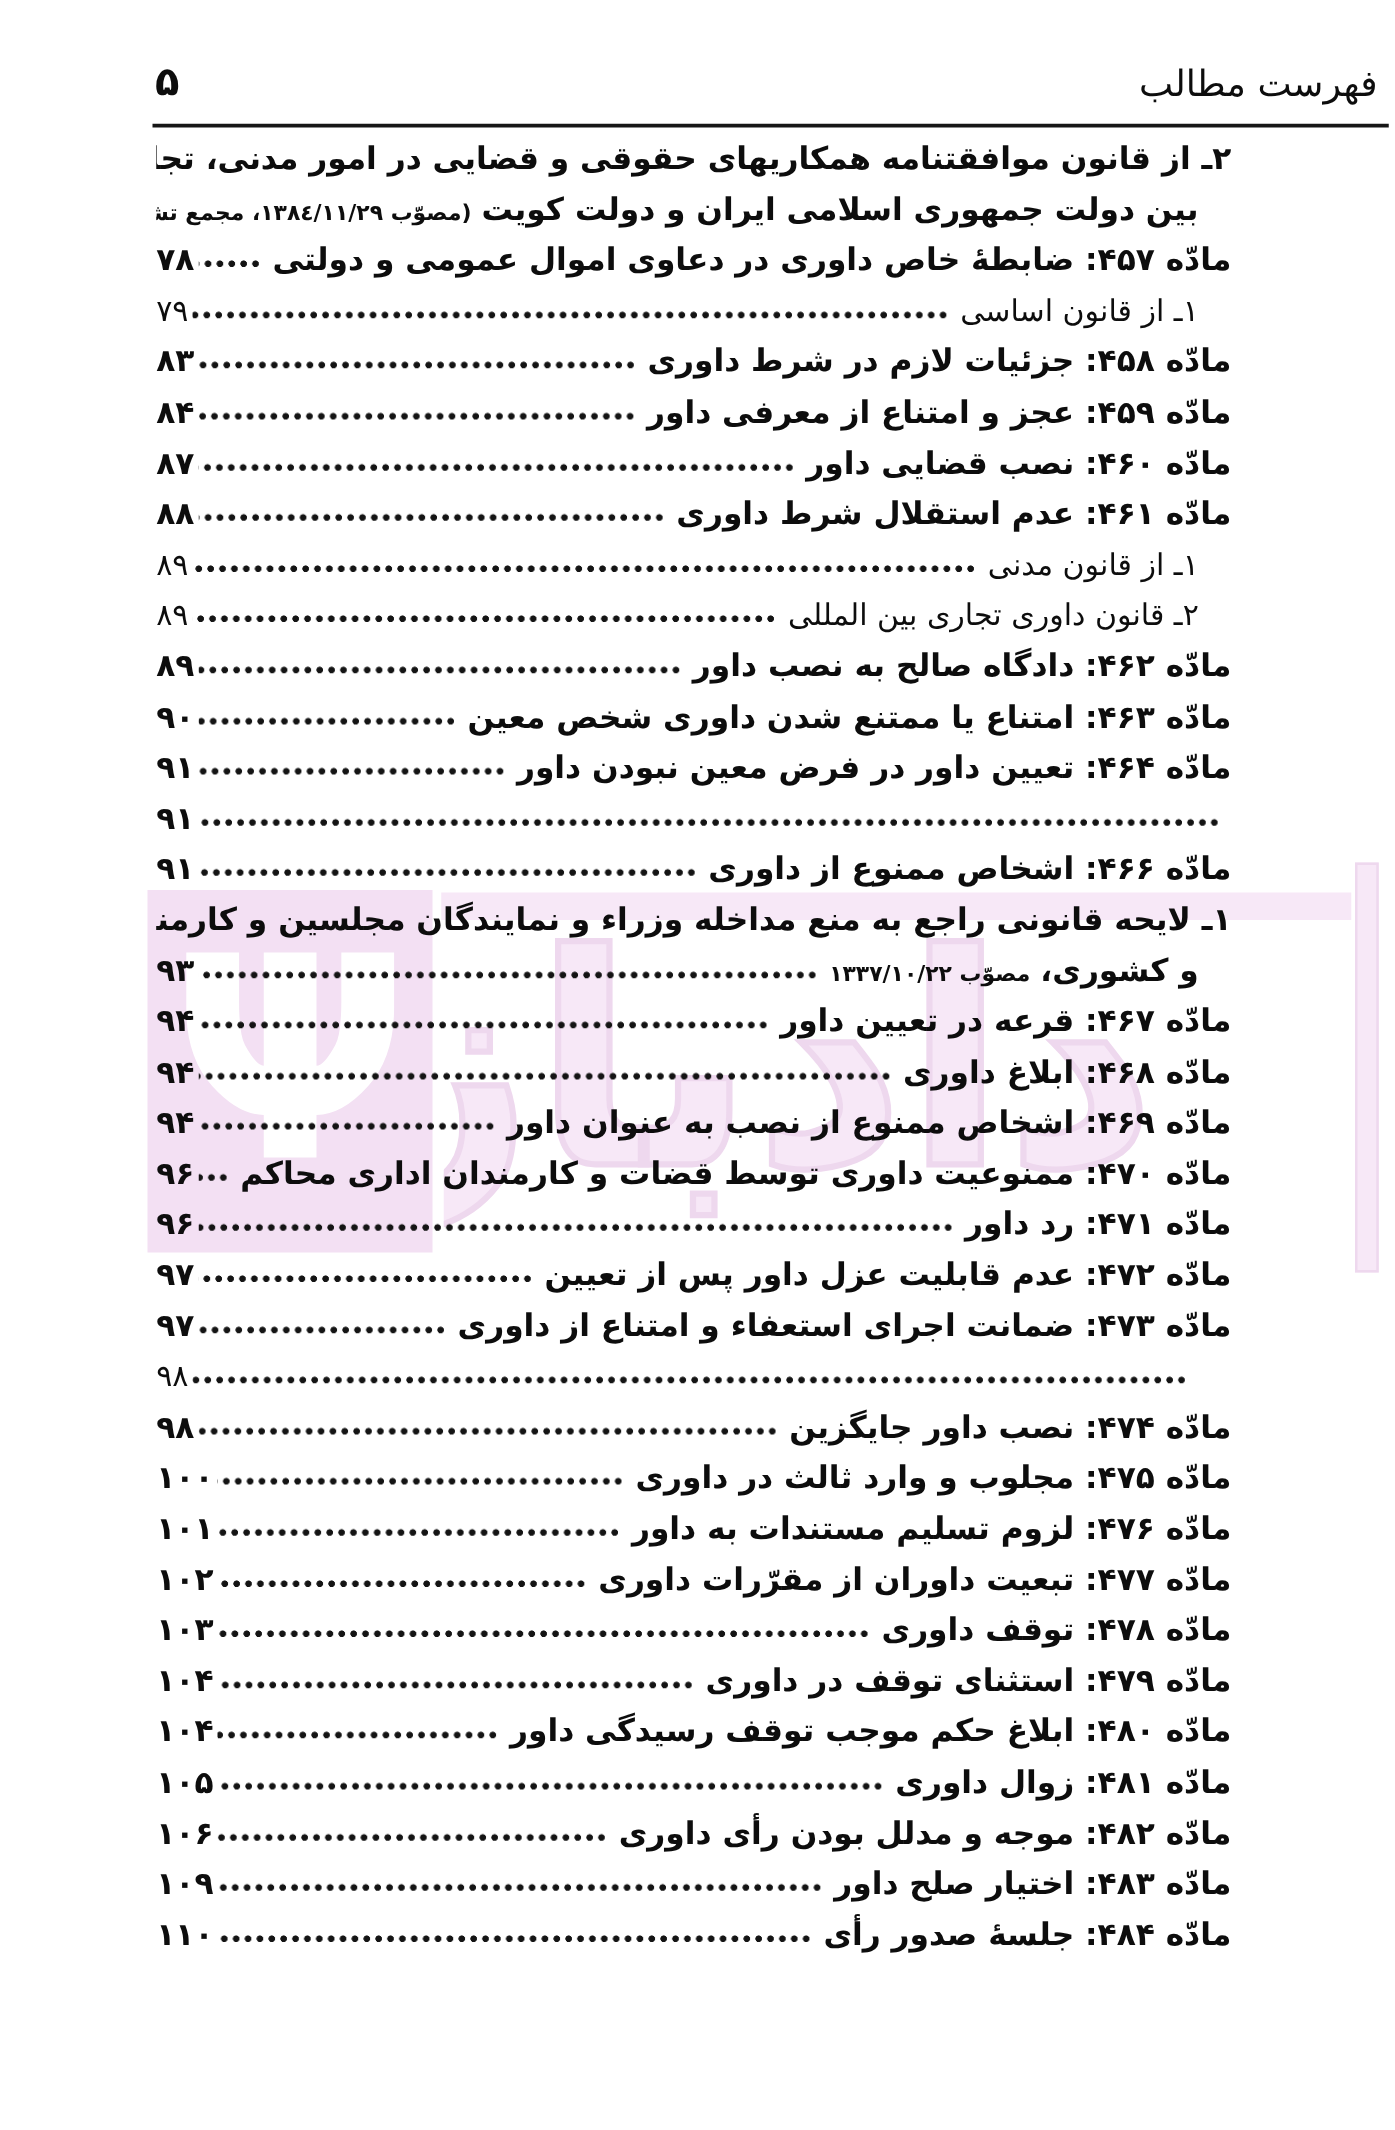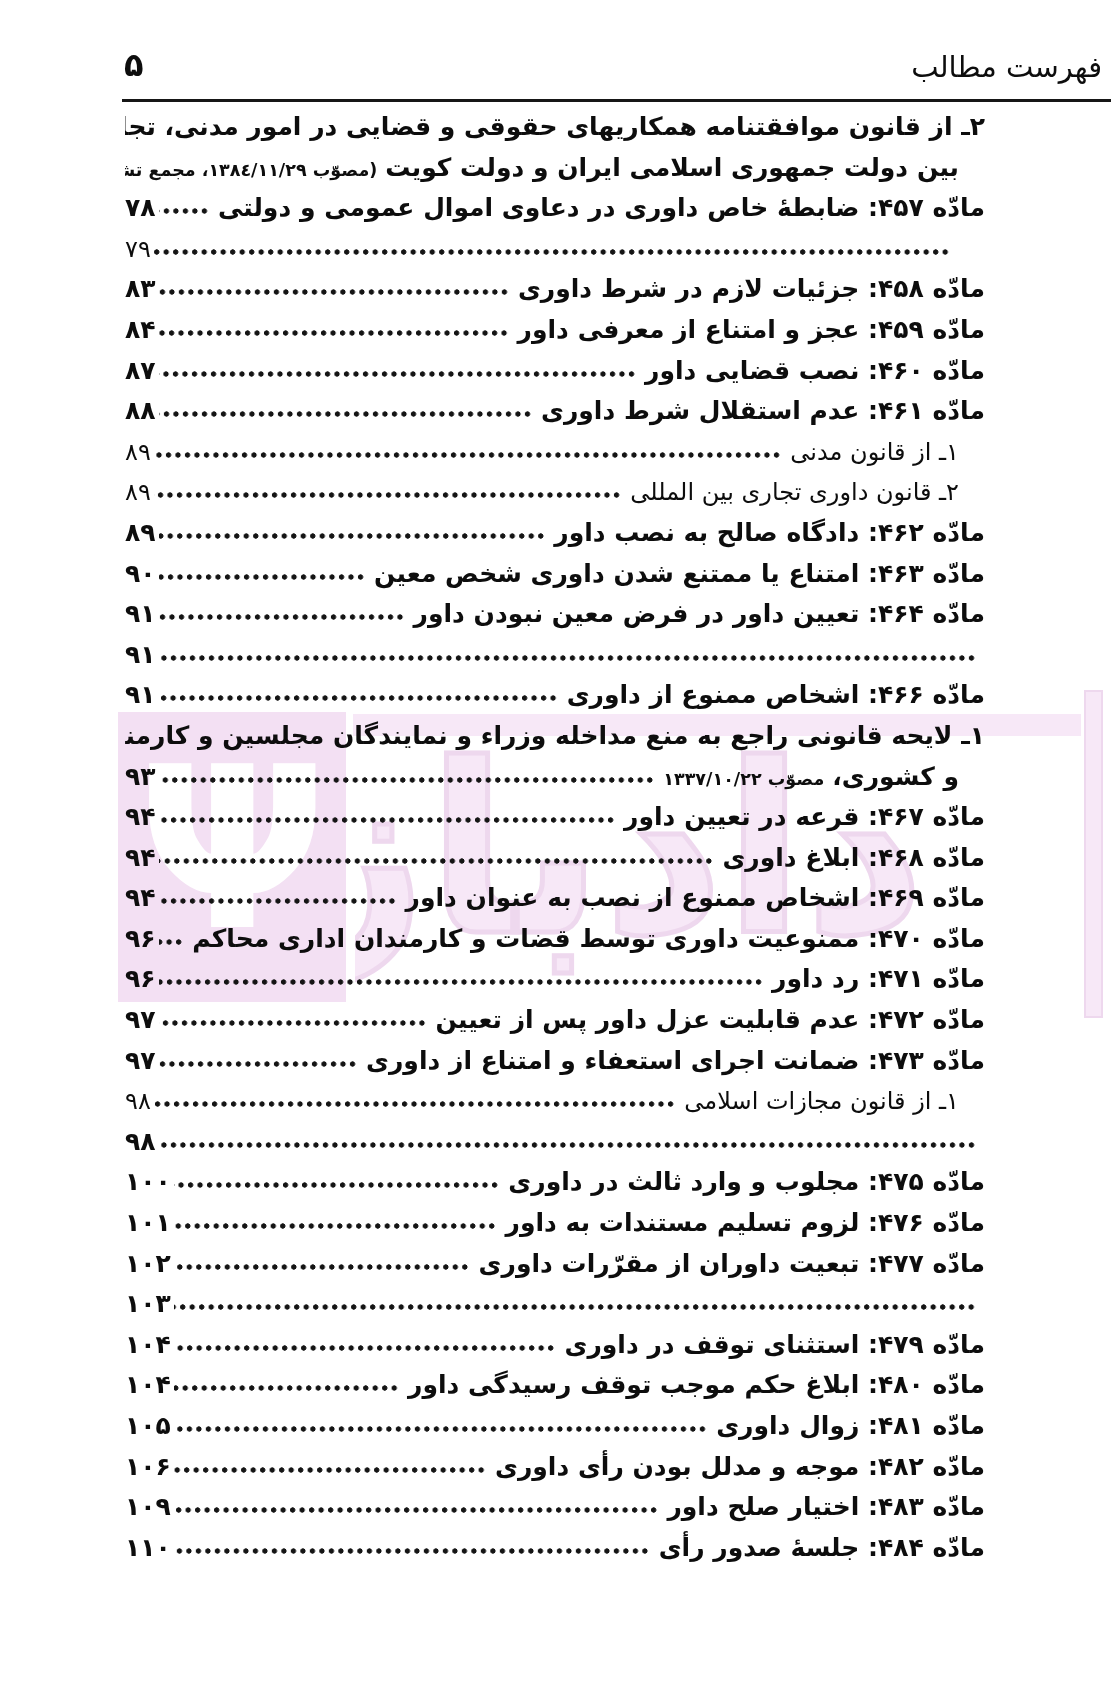--- a/index.html
+++ b/index.html
@@ -98,20 +98,21 @@
     <span class="title">بین دولت جمهوری اسلامی ایران و دولت کویت</span>
           <span class="note">(مصوّب ۱۳۸٤/۱۱/۲۹، مجمع تشخیص مصلحت نظام)</span>
 
   </div>
         <div class="row">
     <span class="title">مادّه ۴۵۷: ضابطهٔ خاص داوری در دعاوی اموال عمومی و دولتی</span>
     <span class="leader"></span>
     <span class="pagenum">۷۸</span>
   </div>
         <div class="row light indent">
+    <span class="title">۱ـ از قانون اساسی</span>
     <span class="leader"></span>
     <span class="pagenum">۷۹</span>
   </div>
         <div class="row">
     <span class="title">مادّه ۴۵۸: جزئیات لازم در شرط داوری</span>
     <span class="leader"></span>
     <span class="pagenum">۸۳</span>
   </div>
         <div class="row">
     <span class="title">مادّه ۴۵۹: عجز و امتناع از معرفی داور</span>
@@ -202,44 +203,45 @@
     <span class="title">مادّه ۴۷۲: عدم قابلیت عزل داور پس از تعیین</span>
     <span class="leader"></span>
     <span class="pagenum">۹۷</span>
   </div>
         <div class="row">
     <span class="title">مادّه ۴۷۳: ضمانت اجرای استعفاء و امتناع از داوری</span>
     <span class="leader"></span>
     <span class="pagenum">۹۷</span>
   </div>
         <div class="row light indent">
-    <span class="title">۱ـ از قانون مجازات اسلامی</span>
     <span class="leader"></span>
     <span class="pagenum">۹۸</span>
   </div>
         <div class="row">
+    <span class="title">مادّه ۴۷۴: نصب داور جایگزین</span>
     <span class="leader"></span>
     <span class="pagenum">۹۸</span>
   </div>
         <div class="row">
     <span class="title">مادّه ۴۷۵: مجلوب و وارد ثالث در داوری</span>
     <span class="leader"></span>
     <span class="pagenum">۱۰۰</span>
   </div>
         <div class="row">
     <span class="title">مادّه ۴۷۶: لزوم تسلیم مستندات به داور</span>
     <span class="leader"></span>
     <span class="pagenum">۱۰۱</span>
   </div>
         <div class="row">
     <span class="title">مادّه ۴۷۷: تبعیت داوران از مقرّرات داوری</span>
     <span class="leader"></span>
     <span class="pagenum">۱۰۲</span>
   </div>
         <div class="row">
+    <span class="title">مادّه ۴۷۸: توقف داوری</span>
     <span class="leader"></span>
     <span class="pagenum">۱۰۳</span>
   </div>
         <div class="row">
     <span class="title">مادّه ۴۷۹: استثنای توقف در داوری</span>
     <span class="leader"></span>
     <span class="pagenum">۱۰۴</span>
   </div>
         <div class="row">
     <span class="title">مادّه ۴۸۰: ابلاغ حکم موجب توقف رسیدگی داور</span>

